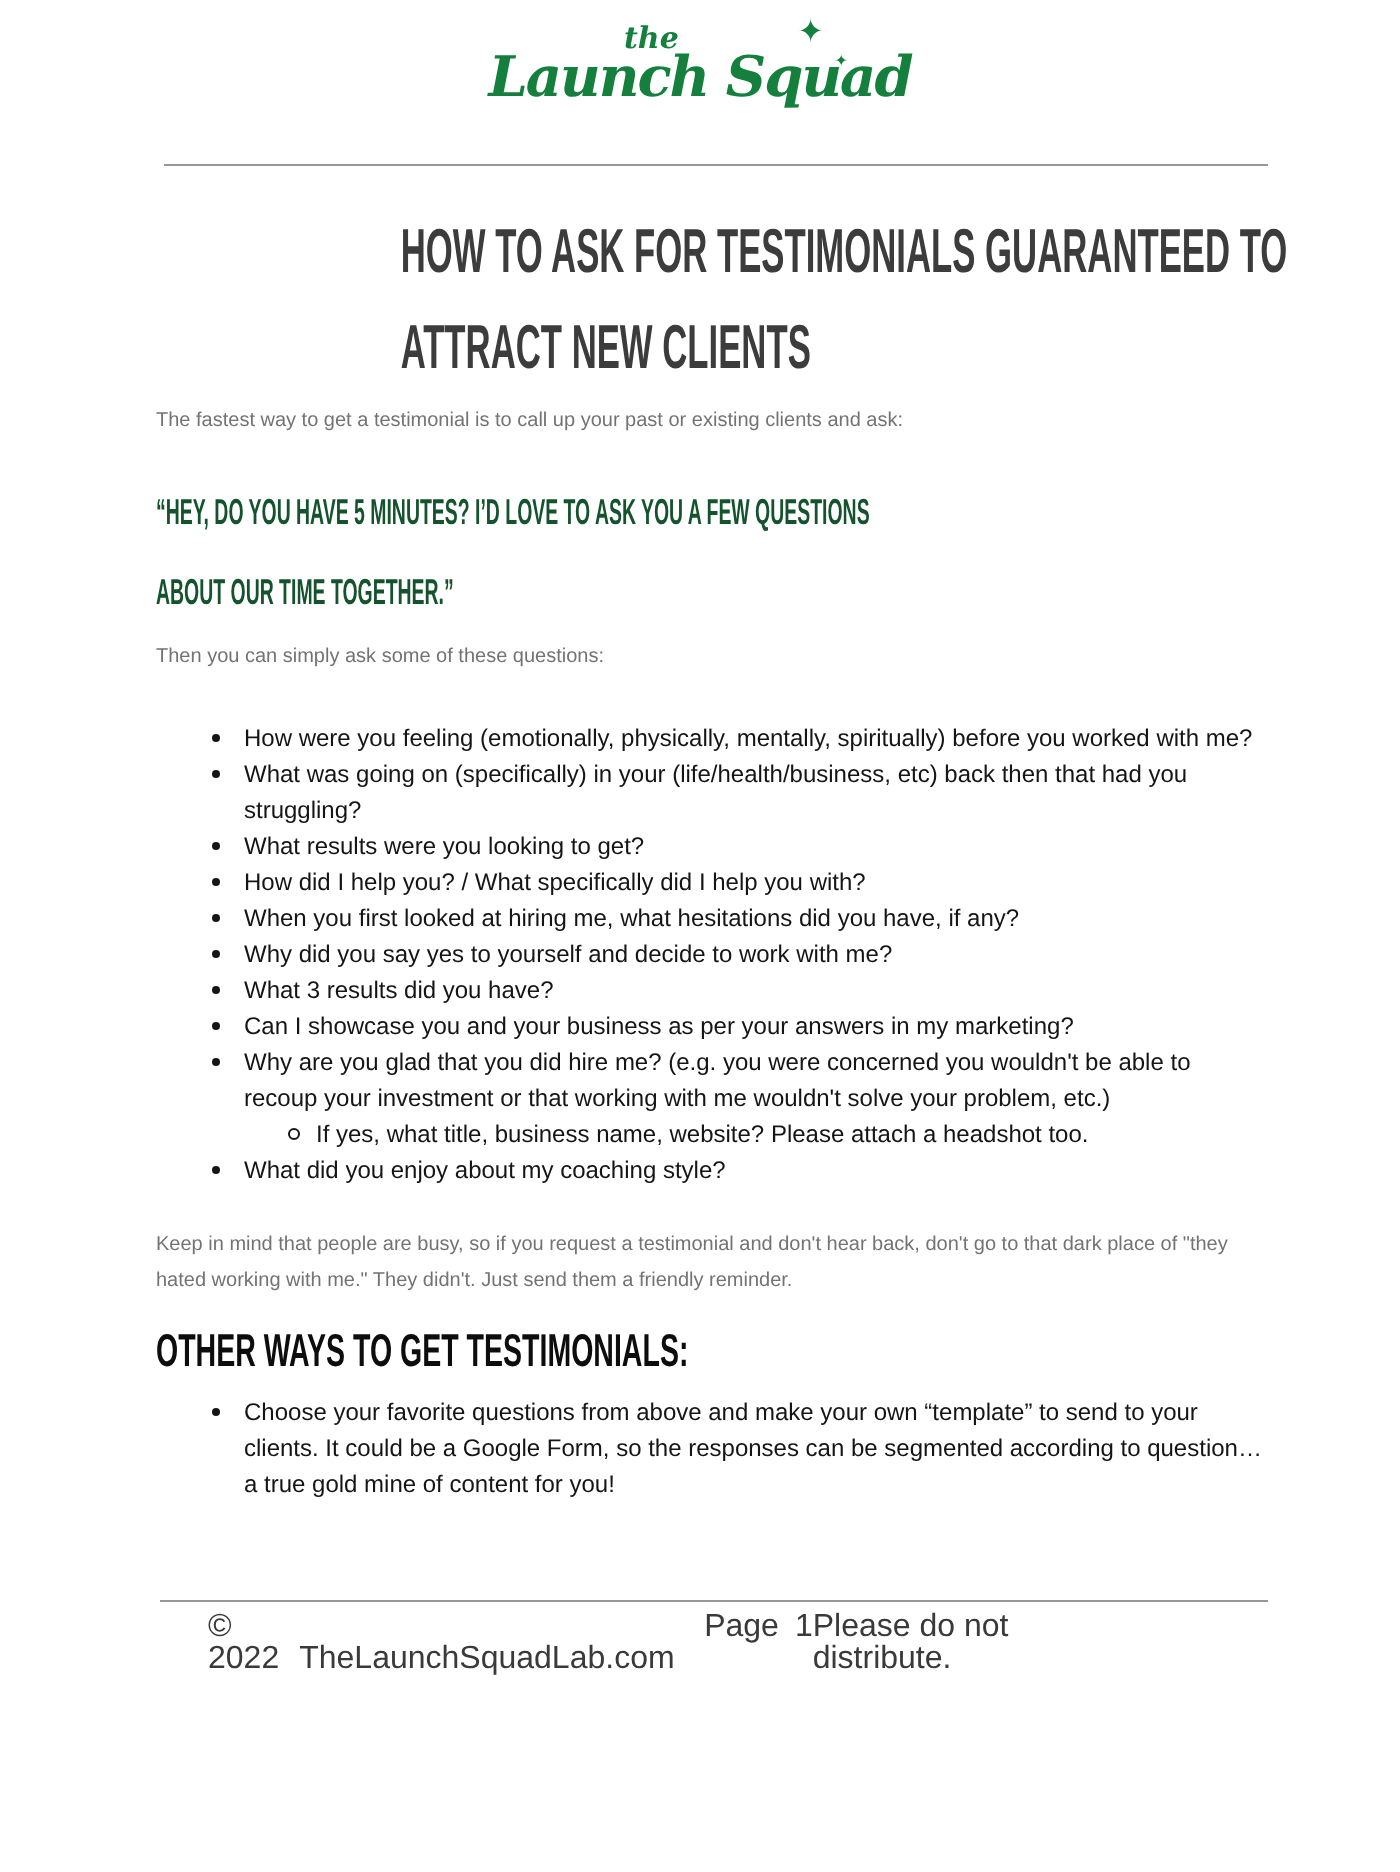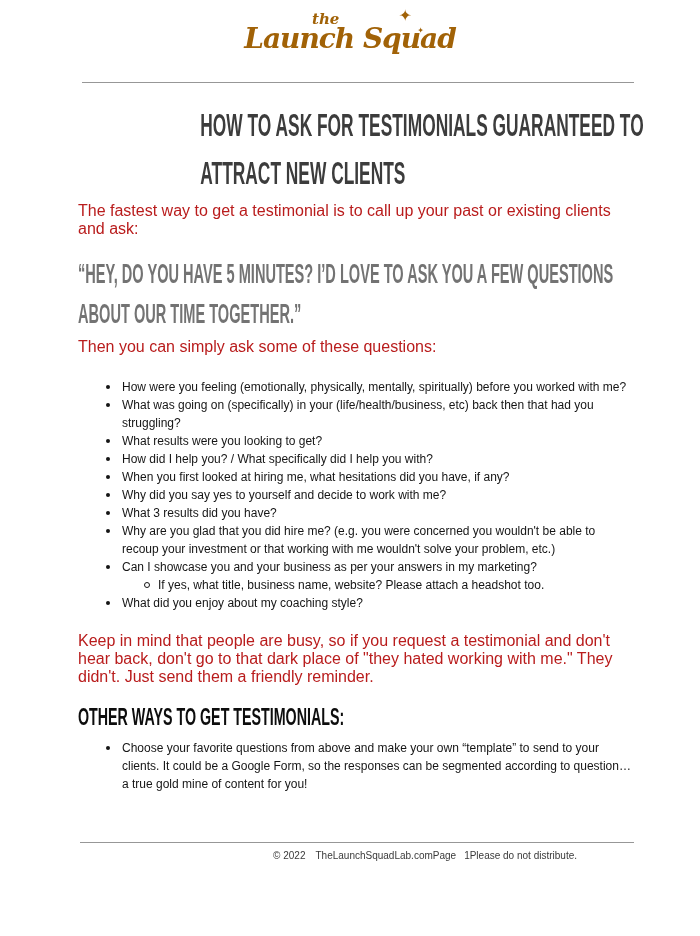--- a/index.html
+++ b/index.html
@@ -9,21 +9,21 @@
     background:#ffffff;
     font-family:"Liberation Sans","DejaVu Sans",sans-serif;
     color:#111111;
     overflow:hidden;
   }
   
   .logo{
     position:relative;
     width:220px;height:56px;
     margin:8px auto 0 auto;
-    color:#a16207;
+    color:#15803d;
   }
   .logo-the{
     position:absolute;left:72px;top:2px;
     font-family:"DejaVu Serif","Liberation Serif",serif;
     font-style:italic;font-weight:bold;font-size:15px;
   }
   .logo-script{
     position:absolute;left:0;top:14px;width:100%;
     text-align:center;
     font-family:"DejaVu Serif","Liberation Serif",serif;
@@ -42,31 +42,31 @@
   .content{margin:0 66px 0 78px;}
   .h1{
     margin-top:19px;
     color:#3c3c3c;
     font-weight:bold;font-size:31px;line-height:48px;
     text-align:left;
   }
   .h1 .line{display:block;white-space:nowrap;transform:scaleX(0.56);transform-origin:50% 50%;}
   .h2{
     margin-top:16px;
-    color:#737373;
-    font-weight:bold;font-size:27px;line-height:40px;
+    color:#14532d;
+    font-weight:bold;font-size:18px;line-height:40px;
   }
   .h2 .line{display:block;white-space:nowrap;transform:scaleX(0.54);transform-origin:0 50%;}
   .h3{
     margin-top:2px;
     color:#0d0d0d;
     font-weight:bold;font-size:23px;line-height:30px;
   }
   .h3 .line{display:block;white-space:nowrap;transform:scaleX(0.62);transform-origin:0 50%;}
-  .para{font-size:16px;line-height:18px;color:#b91c1c;}
+  .para{font-size:10px;line-height:18px;color:#737373;}
   .para.intro{margin-top:4px;}
   .para.then{margin-top:4px;}
   .para.keep{margin-top:20px;}
   
   ul.qlist{list-style:none;margin:22px 0 0 0;padding:0;font-size:12px;line-height:18px;color:#151515;}
   ul.qlist.other{margin-top:7px;}
   ul.qlist li{position:relative;padding-left:44px;}
   ul.qlist li.q::before{
     content:"";position:absolute;left:28px;top:7px;
     width:4px;height:4px;border-radius:50%;background:#151515;
@@ -74,21 +74,21 @@
   ul.qlist li.sub{padding-left:80px;}
   ul.qlist li.sub::before{
     content:"";position:absolute;left:66px;top:6px;
     width:4px;height:4px;border-radius:50%;
     background:transparent;border:1px solid #151515;
   }
   
   .footer{
     margin:5px 66px 0 78px;
     display:flex;align-items:flex-start;
-    font-size:10px;line-height:16px;color:#3a3a3a;
+    font-size:16px;line-height:16px;color:#3a3a3a;
     padding:0 57px 0 26px;box-sizing:border-box;
     justify-content:flex-end;
   }
   .footer .left .site{margin-left:10px;}
   .footer .center .num{margin-left:8px;}
 </style>
 </head>
 <body>
 
 <div class="page">
@@ -119,22 +119,22 @@
     <p class="para then">Then you can simply ask some of these questions:</p>
 
     <ul class="qlist">
       <li class="q">How were you feeling (emotionally, physically, mentally, spiritually) before you worked with me?</li>
       <li class="q">What was going on (specifically) in your (life/health/business, etc) back then that had you struggling?</li>
       <li class="q">What results were you looking to get?</li>
       <li class="q">How did I help you? / What specifically did I help you with?</li>
       <li class="q">When you first looked at hiring me, what hesitations did you have, if any?</li>
       <li class="q">Why did you say yes to yourself and decide to work with me?</li>
       <li class="q">What 3 results did you have?</li>
+      <li class="q">Can I showcase you and your business as per your answers in my marketing?</li>
       <li class="q">Why are you glad that you did hire me? (e.g. you were concerned you wouldn't be able to recoup your investment or that working with me wouldn't solve your problem, etc.)</li>
-      <li class="q">Can I showcase you and your business as per your answers in my marketing?</li>
       <li class="sub">If yes, what title, business name, website? Please attach a headshot too.</li>
       <li class="q">What did you enjoy about my coaching style?</li>
     </ul>
 
     <p class="para keep">Keep in mind that people are busy, so if you request a testimonial and don't hear back, don't go to that dark place of "they hated working with me." They didn't. Just send them a friendly reminder.</p>
 
     <div class="h3">
       <span class="line">OTHER WAYS TO GET TESTIMONIALS:</span>
     </div>
 

